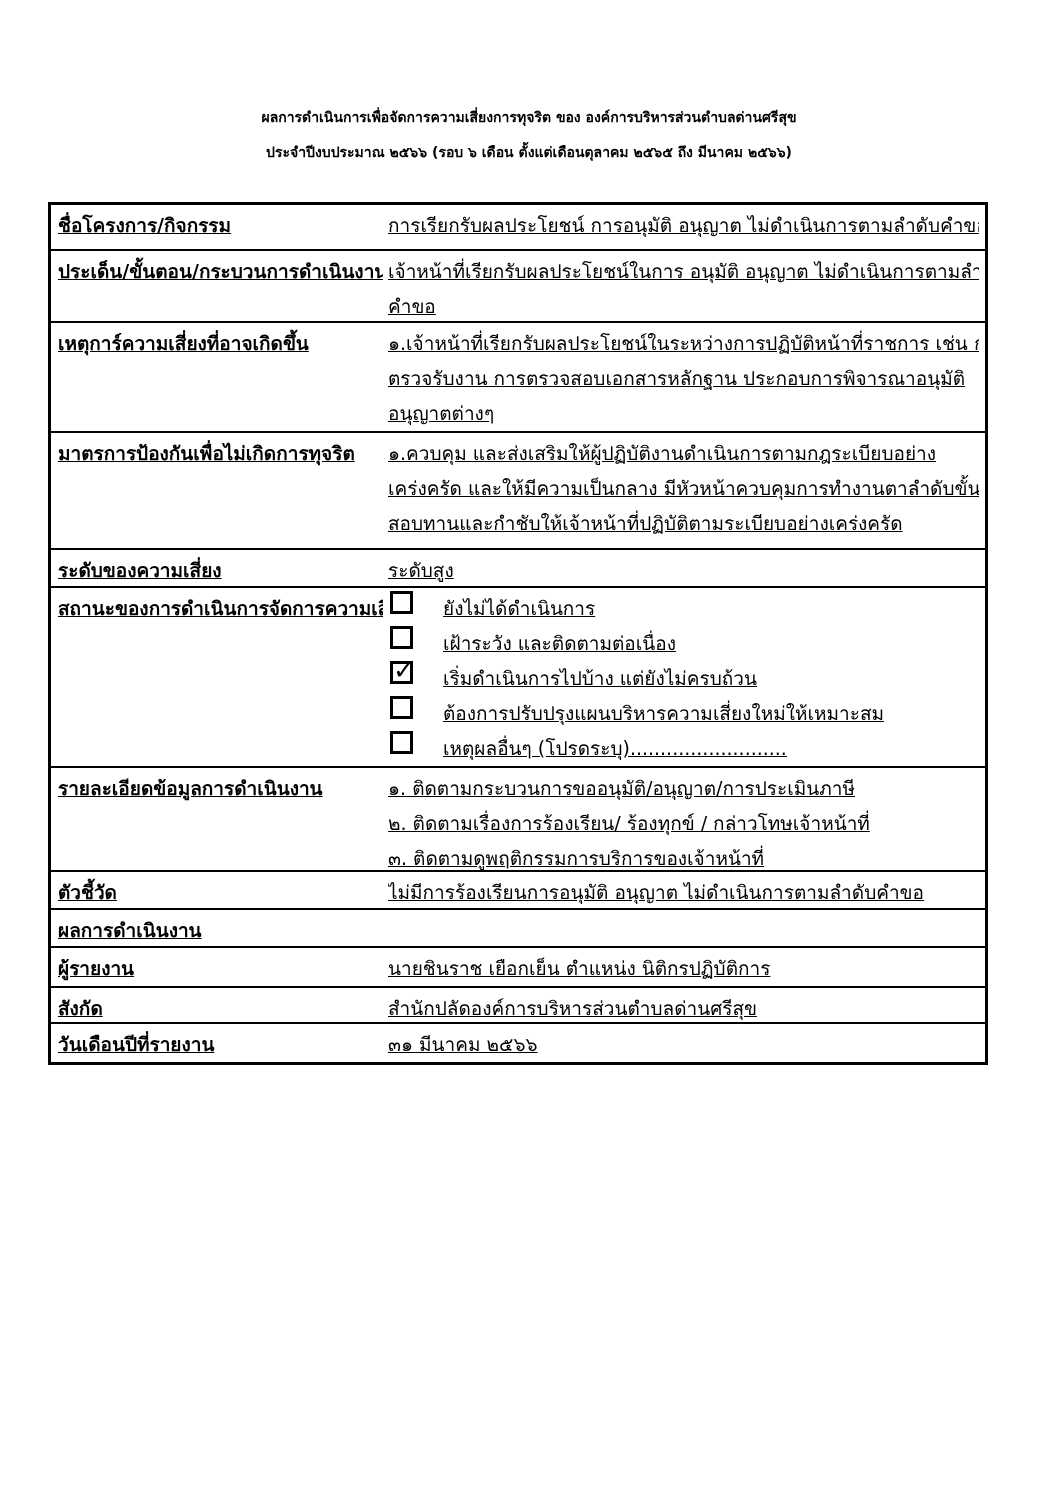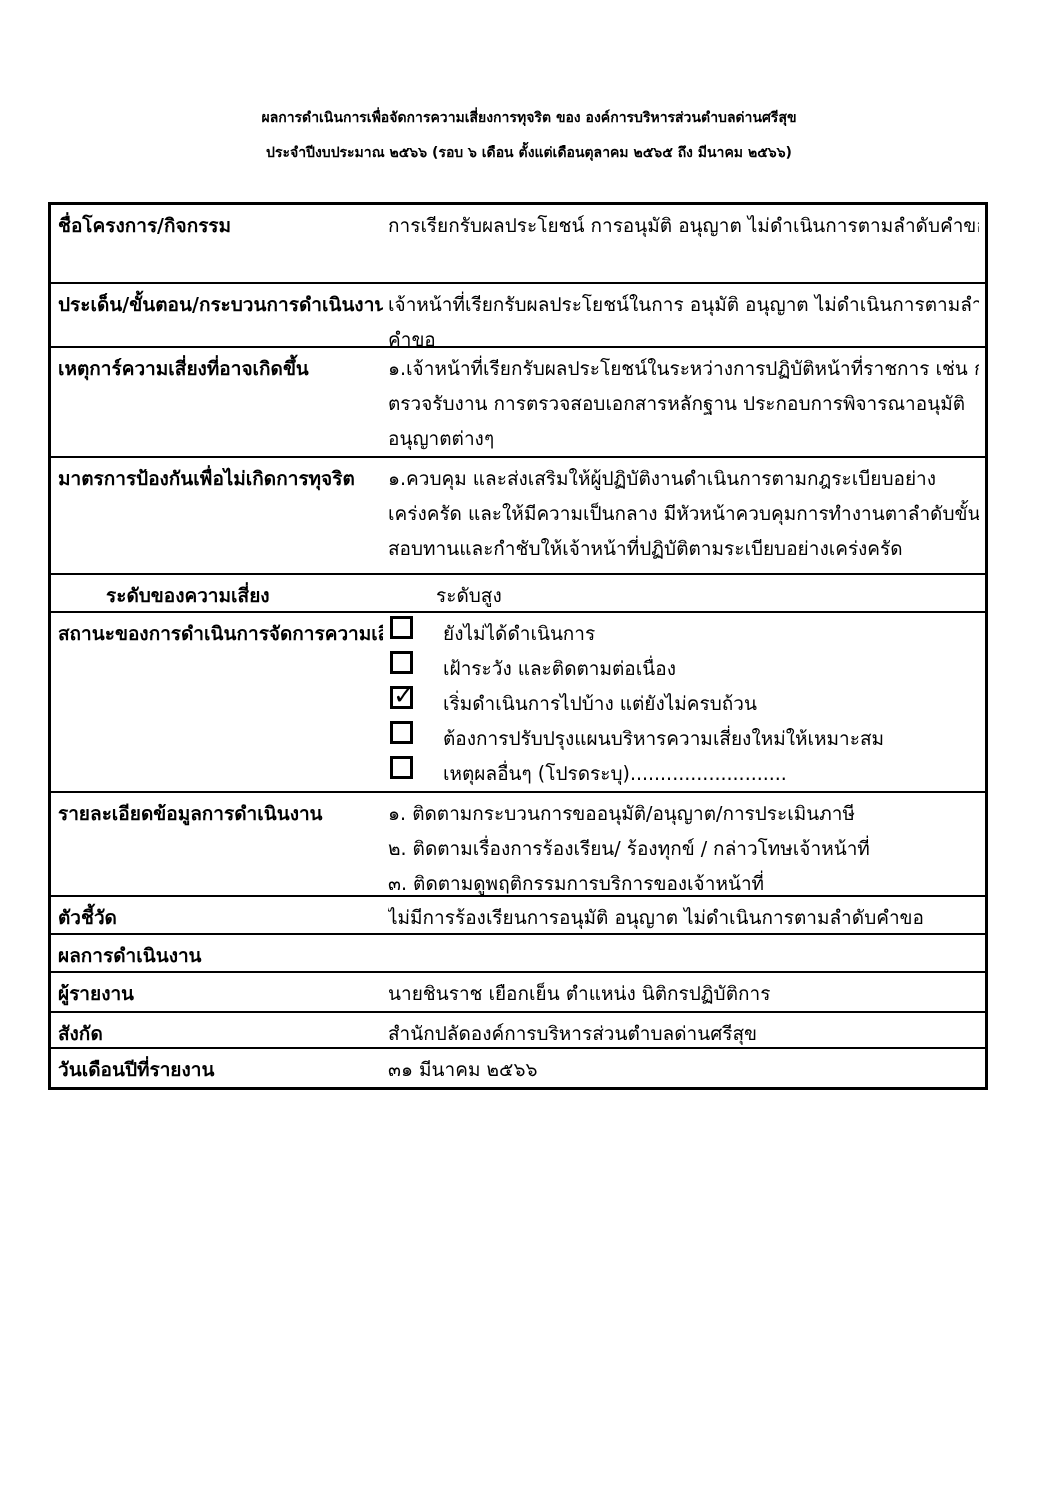--- a/index.html
+++ b/index.html
@@ -27,20 +27,21 @@
   .doc-table {
     position: absolute; left: 48px; top: 202px;
     width: 940px;
     border: 3px solid #000000;
     background: #ffffff;
   }
   .row {
     display: flex;
     border-top: 2px solid #000000;
     overflow: hidden;
+    text-decoration: underline;
   }
   .row:first-child { border-top: none; }
   .cell { padding-top: 3px; }
   .cell.label {
     flex: 0 0 332px;
     width: 332px;
     font-weight: bold;
     font-size: 19px;
     line-height: 35px;
     padding-left: 7px;
@@ -54,24 +55,24 @@
     padding-right: 6px;
     overflow: hidden;
   }
   .vline {
     line-height: 35px;
     white-space: nowrap;
     overflow: hidden;
   }
   
   .r1  { height: 44px; }
-  .r2  { height: 64px; margin-top: 33px; }
+  .r2  { height: 72px; }
   .r3  { height: 110px; }
   .r4  { height: 117px; }
-  .r5  { height: 38px; padding-left: 48px; }
+  .r5  { height: 38px; }
   .r6  { height: 180px; }
   .r7  { height: 104px; }
   .r8  { height: 38px; }
   .r9  { height: 38px; flex-direction: column; }
   .r10 { height: 40px; }
   .r11 { height: 36px; }
   .r12 { height: 40px; }
   
   .check-line {
     display: flex;

